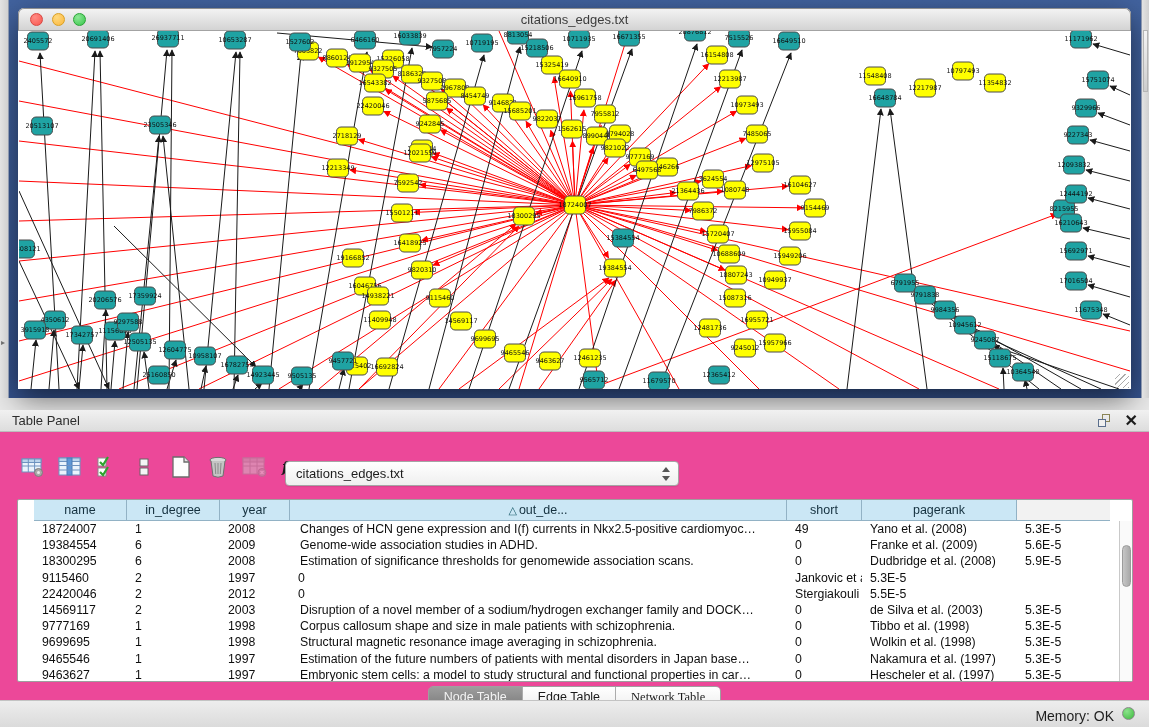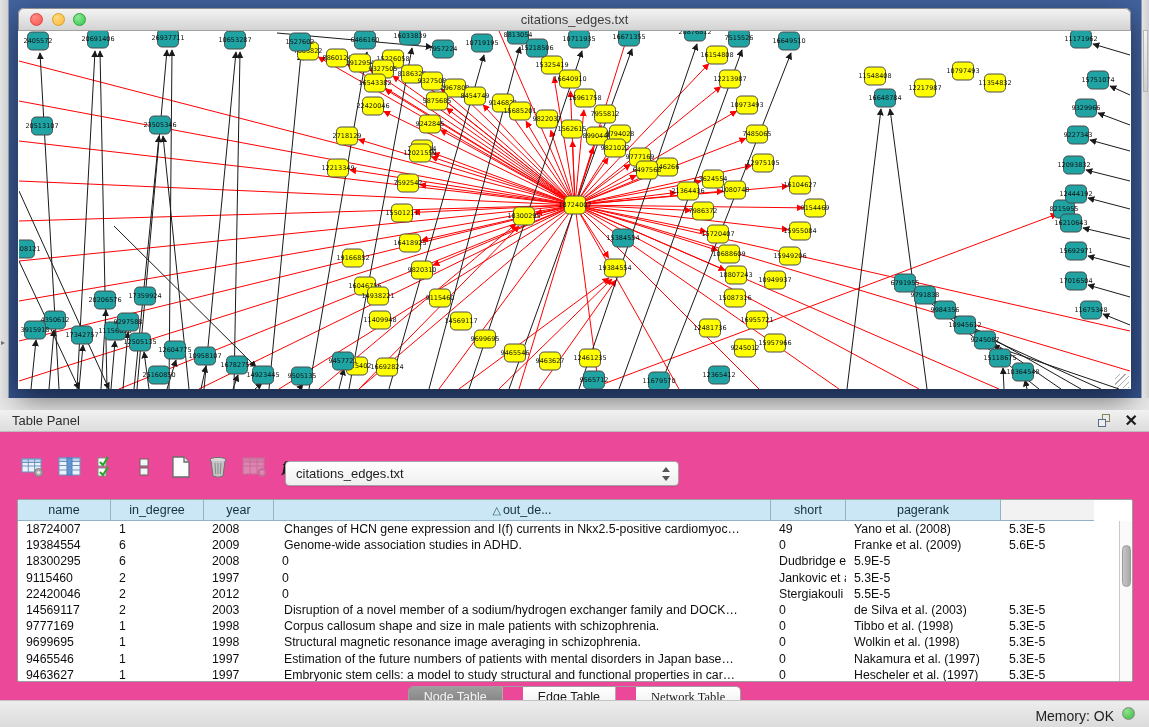--- a/index.html
+++ b/index.html
@@ -53,38 +53,38 @@
          font-size:13px;color:#1D1D1D;line-height:23px;padding-left:10px;
          box-shadow:0 1px 1px rgba(0,0,0,.08);}
   .combo .arrows{position:absolute;right:8px;top:4px;width:9px;height:16px;}
   .combo .arrows .up{position:absolute;top:1px;left:1px;width:0;height:0;
         border-left:4px solid transparent;border-right:4px solid transparent;border-bottom:5px solid #555;}
   .combo .arrows .dn{position:absolute;bottom:1px;left:1px;width:0;height:0;
         border-left:4px solid transparent;border-right:4px solid transparent;border-top:5px solid #555;}
 
   .tbl{position:absolute;left:17px;top:89px;width:1116px;height:183px;background:#FFF;
        border:1px solid #9E9E9E;border-radius:2px;}
-  .thead,.trow{display:grid;grid-template-columns:93px 93px 70px 497px 75px 155px 93px 1fr;}
+  .thead,.trow{display:grid;grid-template-columns:93px 93px 70px 497px 75px 155px 93px 1fr;margin-left:16px;}
   .thead{height:21px;}
   .th{background:#CBE7F5;border-right:1px solid #92B2C5;border-bottom:1px solid #92B2C5;
       font-size:12.5px;color:#14303E;text-align:center;line-height:20px;white-space:nowrap;overflow:hidden;}
   .th .sort{color:#20606F;font-size:11px;margin-right:2px;}
   .th.filler{background:#F2F2F2;border-right:none;}
   .tbody{position:absolute;left:0;right:13px;top:21px;bottom:0;overflow:hidden;}
   .trow{height:16.2px;font-size:12.3px;color:#0E0E0E;}
   .td{padding-left:8px;white-space:nowrap;overflow:hidden;line-height:16px;}
   .td.title-cell{padding-left:10px;}
   .vscroll{position:absolute;right:0;top:21px;bottom:0;width:13px;border-left:1px solid #C9C9C9;
            background:#FAFAFA;}
   .vthumb{position:absolute;left:2px;top:24px;width:9px;height:42px;border-radius:5px;
           background:linear-gradient(90deg,#C6C6C6,#A9A9A9);border:1px solid #9B9B9B;}
 
   .tabs{position:absolute;left:0;right:0;top:276px;display:flex;justify-content:center;}
   .seg{display:flex;height:21px;border:1px solid #9F9F9F;border-radius:5px;overflow:hidden;
-       box-shadow:0 1px 0 rgba(255,255,255,.7);gap:20px;}
+       box-shadow:0 1px 0 rgba(255,255,255,.7);}
   .seg-btn{font-size:12.5px;line-height:20px;padding:0 15px;color:#1A1A1A;
            background:linear-gradient(#FFFFFF,#F0F0F0);border-right:1px solid #ACACAC;white-space:nowrap;}
   .seg-btn:last-child{border-right:none;font-family:Liberation Serif, serif;}
   .seg-btn.active{background:linear-gradient(#9D9D9D,#7F7F7F);color:#F3F3F3;}
 
   .status-bar{position:absolute;left:0;bottom:0;width:1149px;height:27px;
               background:linear-gradient(#EDEDED,#DBDBDB);border-top:1px solid #C3C3C3;}
   .memory-label{position:absolute;right:35px;top:7px;font-size:14px;color:#1F1F1F;}
   .mem-dot{position:absolute;right:14px;top:6px;width:13px;height:13px;border-radius:50%;
            background:radial-gradient(circle at 35% 30%,#8CE38C,#3DB93D);border:1px solid #8A8A8A;}
@@ -642,20 +642,21 @@
             <div class="td title-cell">Genome-wide association studies in ADHD.</div>
             <div class="td">0</div>
             <div class="td">Franke et al. (2009)</div>
             <div class="td">5.6E-5</div>
             <div class="td"></div>
           </div>
           <div class="trow">
             <div class="td">18300295</div>
             <div class="td">6</div>
             <div class="td">2008</div>
+            <div class="td title-cell">Estimation of significance thresholds for genomewide association scans.</div>
             <div class="td">0</div>
             <div class="td">Dudbridge et al. (2008)</div>
             <div class="td">5.9E-5</div>
             <div class="td"></div>
           </div>
           <div class="trow">
             <div class="td">9115460</div>
             <div class="td">2</div>
             <div class="td">1997</div>
             <div class="td">0</div>

